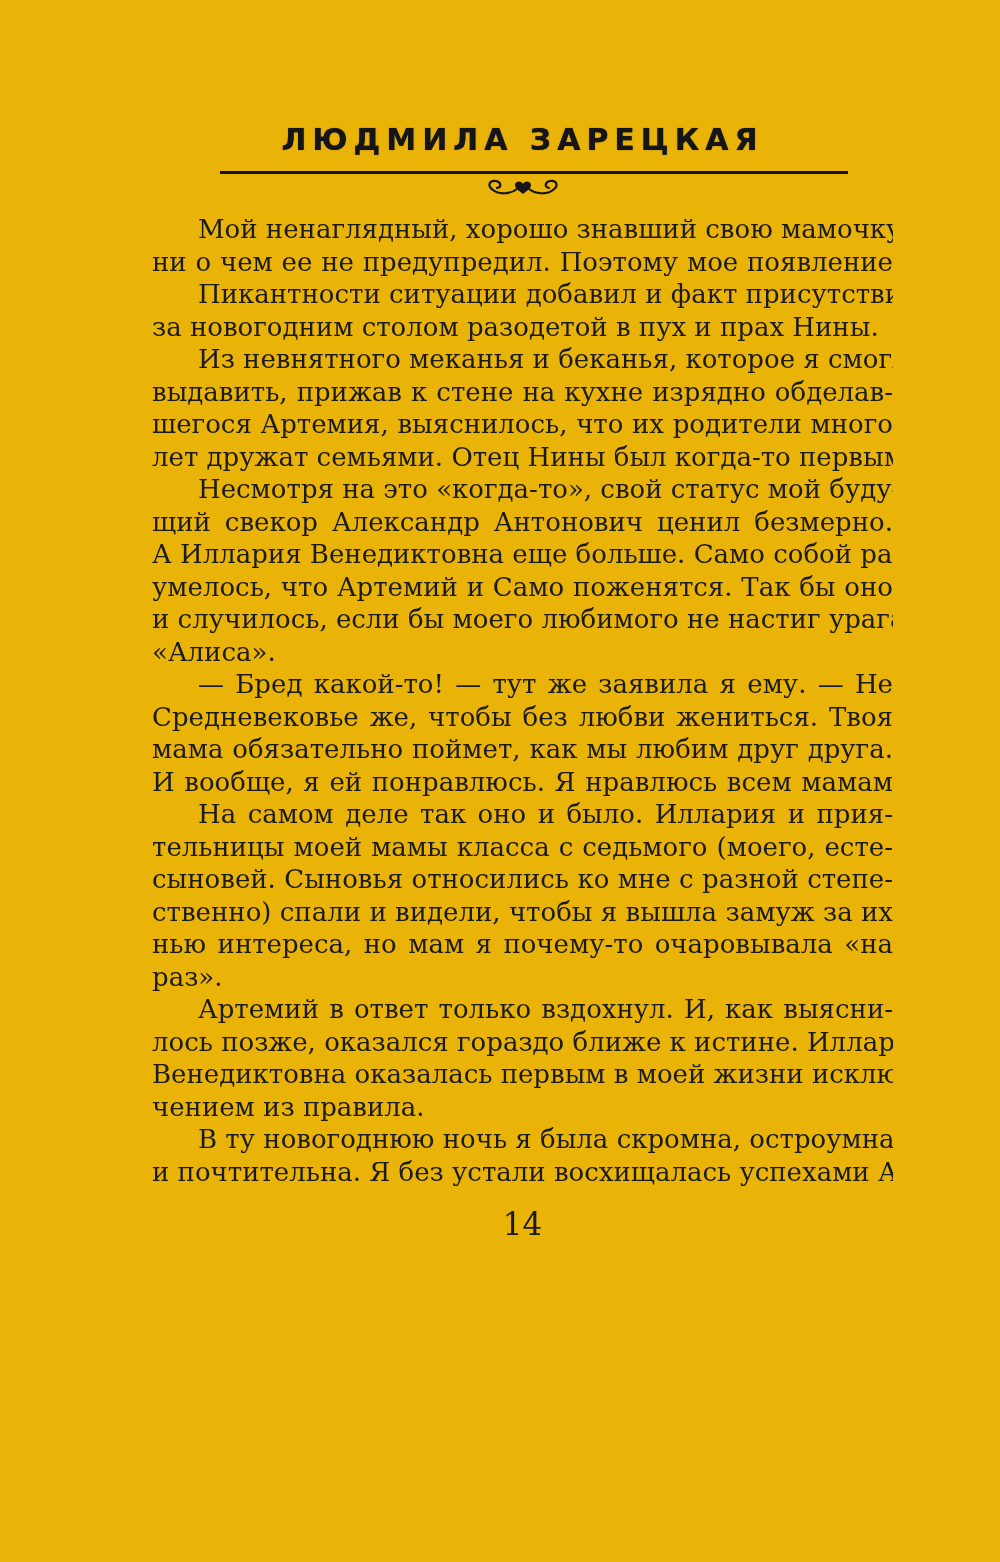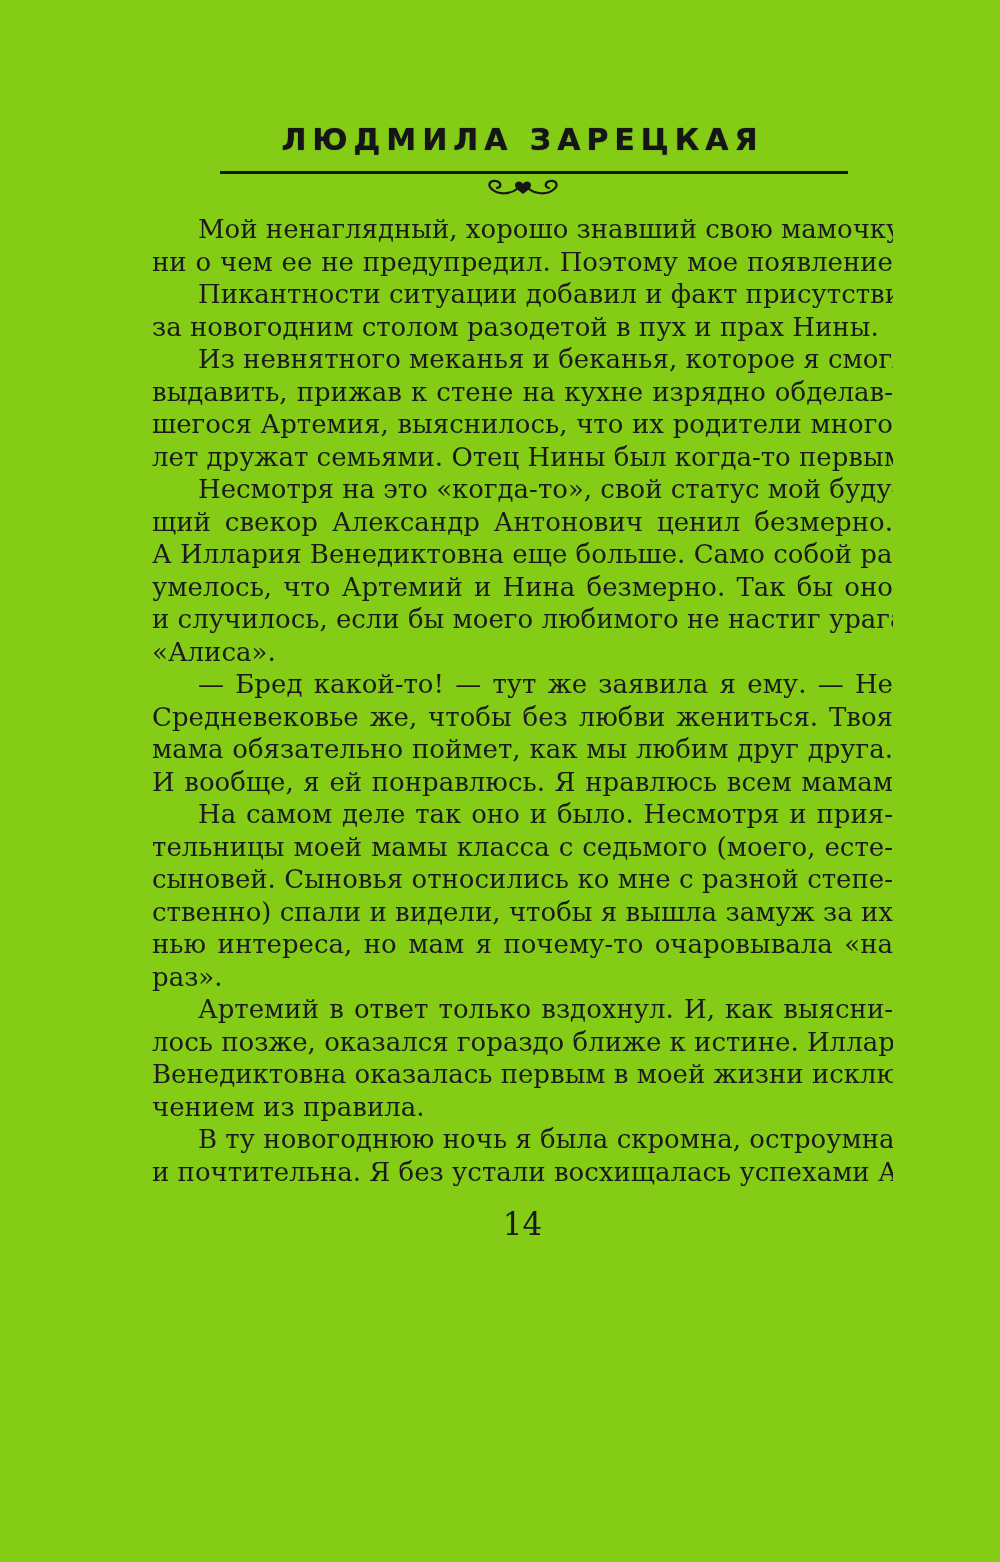--- a/index.html
+++ b/index.html
@@ -5,21 +5,21 @@
   html, body {
     margin: 0;
     padding: 0;
     background: #e9e9e9;
   }
   .page {
     position: relative;
     width: 1000px;
     height: 1562px;
     margin: 0 auto;
-    background: #84cc16;
+    background: #eab308;
     box-sizing: border-box;
     padding: 122px 107px 0 152px;
     overflow: hidden;
   }
   
   .header { width: 741px; }
   .author {
     text-align: center;
     font-family: "DejaVu Sans", sans-serif;
     font-weight: 800;
@@ -97,32 +97,32 @@
       <div class="para">
         <div class="line first">Из невнятного меканья и беканья, которое я смогла</div>
         <div class="line">выдавить, прижав к стене на кухне изрядно обделав-</div>
         <div class="line">шегося Артемия, выяснилось, что их родители много</div>
         <div class="line">лет дружат семьями. Отец Нины был когда-то первым</div>
       </div>
       <div class="para">
         <div class="line first">Несмотря на это «когда-то», свой статус мой буду-</div>
         <div class="line">щий свекор Александр Антонович ценил безмерно.</div>
         <div class="line">А Иллария Венедиктовна еще больше. Само собой раз-</div>
-        <div class="line">умелось, что Артемий и Нина безмерно. Так бы оно</div>
+        <div class="line">умелось, что Артемий и Само поженятся. Так бы оно</div>
         <div class="line">и случилось, если бы моего любимого не настиг ураган</div>
         <div class="line last">«Алиса».</div>
       </div>
       <div class="para">
         <div class="line first">— Бред какой-то! — тут же заявила я ему. — Не</div>
         <div class="line">Средневековье же, чтобы без любви жениться. Твоя</div>
         <div class="line">мама обязательно поймет, как мы любим друг друга.</div>
         <div class="line">И вообще, я ей понравлюсь. Я нравлюсь всем мамам</div>
       </div>
       <div class="para">
-        <div class="line first">На самом деле так оно и было. Несмотря и прия-</div>
+        <div class="line first">На самом деле так оно и было. Иллария и прия-</div>
         <div class="line">тельницы моей мамы класса с седьмого (моего, есте-</div>
         <div class="line">сыновей. Сыновья относились ко мне с разной степе-</div>
         <div class="line">ственно) спали и видели, чтобы я вышла замуж за их</div>
         <div class="line">нью интереса, но мам я почему-то очаровывала «на</div>
         <div class="line last">раз».</div>
       </div>
       <div class="para">
         <div class="line first">Артемий в ответ только вздохнул. И, как выясни-</div>
         <div class="line">лось позже, оказался гораздо ближе к истине. Иллария</div>
         <div class="line">Венедиктовна оказалась первым в моей жизни исклю-</div>

